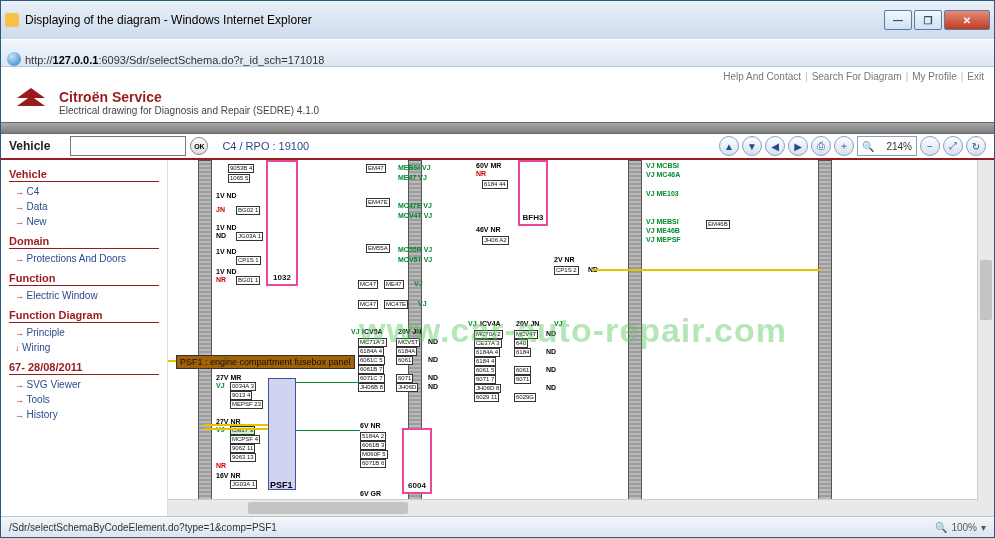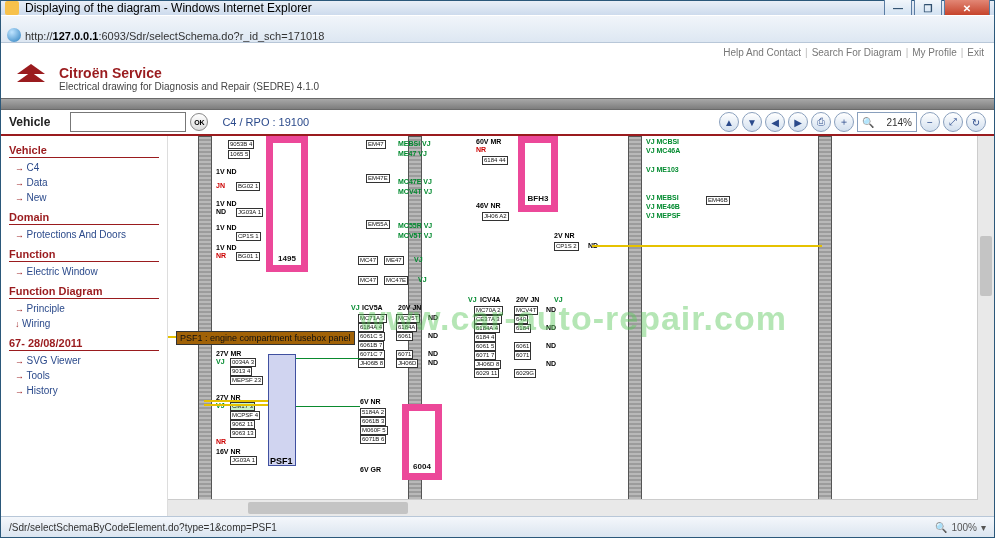--- a/index.html
+++ b/index.html
@@ -1,17 +1,17 @@
 <!DOCTYPE html>
 <html><head>
 <meta charset="utf-8">
 <style>
   html,body{margin:0;padding:0;font-family:Arial,Helvetica,sans-serif;font-size:11px;background:#dce6f2;overflow:hidden}
   .window{width:995px;height:538px;margin:0;background:#fff;border:1px solid #2b587a;box-sizing:border-box;display:flex;flex-direction:column;box-shadow:0 0 8px rgba(0,0,0,.4)}
-  .titlebar{height:14px;background:linear-gradient(#e9eff7,#cddbed);display:flex;align-items:center;padding:0 4px;font-size:12px;color:#000}
+  .titlebar{height:38px;background:linear-gradient(#e9eff7,#cddbed);display:flex;align-items:center;padding:0 4px;font-size:12px;color:#000}
   .titlebar .tfav{width:14px;height:14px;margin-right:6px;background:#f7c14b;border-radius:2px}
   .titlebar .spacer{flex:1}
   .winbtn{width:26px;height:18px;margin-left:2px;border:1px solid #5a7ca3;border-radius:2px;background:linear-gradient(#f3f7fb,#cfe0f1);display:flex;align-items:center;justify-content:center;font-weight:bold;font-size:10px;color:#30506f}
   .winbtn.close{width:44px;background:linear-gradient(#e48b7a,#c23b22);color:#fff}
   .addrbar{height:26px;background:linear-gradient(#f1f5fa,#dde7f2);display:flex;align-items:flex-end;padding:0 6px;border-top:1px solid #fff;border-bottom:1px solid #b8c7d8}
   .favglobe{width:14px;height:14px;margin-right:4px;border-radius:50%;background:radial-gradient(circle at 35% 30%,#bfe4ff,#2b7fbf)}
   .url{flex:1;font-size:11px;color:#333}
   .url b{color:#000}
   .content{flex:1;display:flex;flex-direction:column;background:#fff;overflow:hidden;position:relative}
   .topnav{display:flex;justify-content:flex-end;gap:4px;padding:4px 10px;font-size:10px;color:#777}
@@ -41,21 +41,21 @@
   .side a{display:block;color:#2b4a8b;text-decoration:none;margin:4px 0 3px 6px;font-size:10px}
   .side a:before{content:"→ ";color:#9a1b1e;font-size:9px}
   .side a.down:before{content:"↓ "}
   .canvas{flex:1;position:relative;background:#fff;overflow:hidden;border-left:1px solid #ddd}
   .scrollv{position:absolute;right:0;top:0;bottom:0;width:16px;background:#e9e9e9;border-left:1px solid #ccc}
   .scrollv .thumb{position:absolute;left:2px;right:2px;top:100px;height:60px;background:#c4c4c4;border-radius:2px}
   .scrollh{position:absolute;left:0;right:16px;bottom:0;height:16px;background:#e9e9e9;border-top:1px solid #ccc}
   .scrollh .thumb{position:absolute;top:2px;bottom:2px;left:80px;width:160px;background:#c4c4c4;border-radius:2px}
   .diag{position:absolute;left:0;right:16px;top:0;bottom:16px;overflow:hidden;font-size:7px;color:#111}
   .trunk{position:absolute;top:0;bottom:0;width:12px;background:repeating-linear-gradient(#b9b9b9,#b9b9b9 2px,#9c9c9c 2px,#9c9c9c 4px);border:1px solid #555}
-  .cbox{position:absolute;background:#fff;border:7px solid #ec4899;text-align:left;font-size:8px;font-weight:bold;display:flex;align-items:flex-end;justify-content:center;padding-bottom:2px}
+  .cbox{position:absolute;background:#fff;border:2px solid #ec4899;text-align:left;font-size:8px;font-weight:bold;display:flex;align-items:flex-end;justify-content:center;padding-bottom:2px}
   .lbl{position:absolute;font-size:7px;color:#000;white-space:nowrap}
   .lbl.g{color:#008a2e;font-weight:bold}
   .lbl.r{color:#c00;font-weight:bold}
   .lbl.b{color:#000;font-weight:bold}
   .pin{position:absolute;font-size:6px;border:1px solid #333;background:#fff;padding:0 1px;line-height:7px}
   .tooltip{position:absolute;background:#a16207;border:1px solid #333;padding:1px 3px;font-size:9px;white-space:nowrap}
   .psf1{position:absolute;background:#d0d4f0;border:1px solid #4050a0}
   .watermark{position:absolute;left:50%;top:50%;transform:translate(-50%,-50%);font-size:34px;font-weight:bold;color:rgba(90,200,90,.45);white-space:nowrap;letter-spacing:1px;pointer-events:none}
   .wire{position:absolute;background:#0a8a2e;height:1px}
   .wirey{position:absolute;background:#e6c200;height:2px}
@@ -145,21 +145,21 @@
       </div>
 
       <div class="canvas">
         <div class="diag">
 
           <div class="trunk" style="left:30px"></div>
           <div class="trunk" style="left:240px"></div>
           <div class="trunk" style="left:460px"></div>
           <div class="trunk" style="left:650px"></div>
 
-          <div class="cbox" style="left:98px;top:0;width:28px;height:120px">1495</div>
+          <div class="cbox" style="left:98px;top:0;width:28px;height:120px">1032</div>
           <span class="lbl b" style="left:48px;top:32px">1V ND</span>
           <span class="lbl r" style="left:48px;top:46px">JN</span>
           <span class="pin" style="left:68px;top:46px">BG02  1</span>
           <span class="lbl b" style="left:48px;top:64px">1V ND</span>
           <span class="lbl b" style="left:48px;top:72px">ND</span>
           <span class="pin" style="left:68px;top:72px">JG03A  1</span>
           <span class="lbl b" style="left:48px;top:88px">1V ND</span>
           <span class="pin" style="left:68px;top:96px">CP1S  1</span>
           <span class="lbl b" style="left:48px;top:108px">1V ND</span>
           <span class="lbl r" style="left:48px;top:116px">NR</span>

